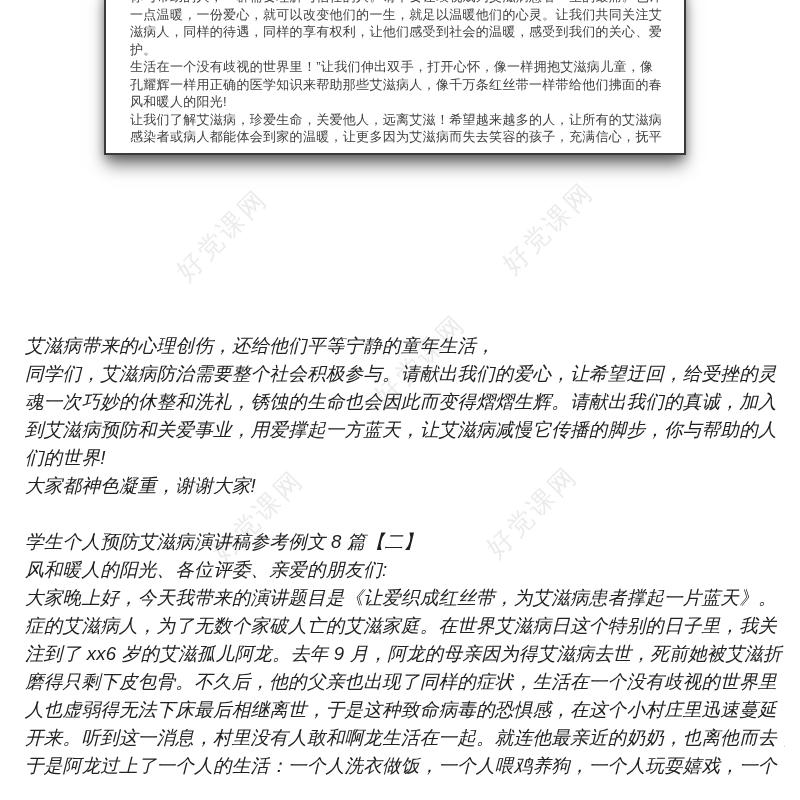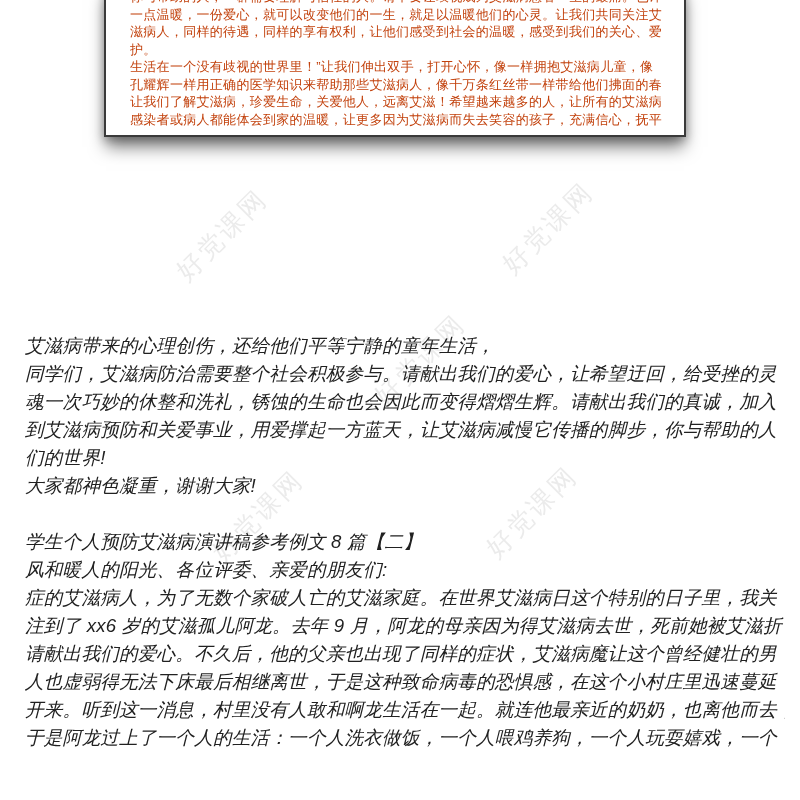--- a/index.html
+++ b/index.html
@@ -28,21 +28,21 @@
     width:536px;
     background:#ffffff;
     border:2px solid #3a3a3a;
     padding:2px 18px 7px 24px;
     box-shadow:0 12px 16px -2px rgba(0,0,0,0.5), 0 3px 9px rgba(0,0,0,0.28);
   }
   .scan-line{
     font-size:13px;
     line-height:17.5px;
     letter-spacing:0.3px;
-    color:#c2410c;
+    color:#404040;
     white-space:nowrap;
     overflow:hidden;
   }
   
   .doc-body{
     position:absolute;
     left:25px;top:332px;
     width:760px;
     color:#212121;
   }
@@ -67,35 +67,37 @@
   <span class="watermark" style="left:258px;top:516px;">好党课网</span>
   <span class="watermark" style="left:532px;top:512px;">好党课网</span>
 
   <div class="scan-box">
     <div class="scan-line">你与帮助的人，一群需要理解与信任的人。请不要让歧视成为艾滋病患者一生的最痛。也许</div>
     <div class="scan-line">一点温暖，一份爱心，就可以改变他们的一生，就足以温暖他们的心灵。让我们共同关注艾</div>
     <div class="scan-line">滋病人，同样的待遇，同样的享有权利，让他们感受到社会的温暖，感受到我们的关心、爱</div>
     <div class="scan-line">护。</div>
     <div class="scan-line">生活在一个没有歧视的世界里！”让我们伸出双手，打开心怀，像一样拥抱艾滋病儿童，像</div>
     <div class="scan-line">孔耀辉一样用正确的医学知识来帮助那些艾滋病人，像千万条红丝带一样带给他们拂面的春</div>
+    <div class="scan-line">风和暖人的阳光!</div>
     <div class="scan-line">让我们了解艾滋病，珍爱生命，关爱他人，远离艾滋！希望越来越多的人，让所有的艾滋病</div>
     <div class="scan-line">感染者或病人都能体会到家的温暖，让更多因为艾滋病而失去笑容的孩子，充满信心，抚平</div>
   </div>
 
   <div class="doc-body">
     <div class="body-line">艾滋病带来的心理创伤，还给他们平等宁静的童年生活，</div>
     <div class="body-line">同学们，艾滋病防治需要整个社会积极参与。请献出我们的爱心，让希望迂回，给受挫的灵</div>
     <div class="body-line">魂一次巧妙的休整和洗礼，锈蚀的生命也会因此而变得熠熠生辉。请献出我们的真诚，加入</div>
     <div class="body-line">到艾滋病预防和关爱事业，用爱撑起一方蓝天，让艾滋病减慢它传播的脚步，你与帮助的人</div>
     <div class="body-line">们的世界!</div>
     <div class="body-line">大家都神色凝重，谢谢大家!</div>
     <div class="para-spacer"></div>
     <div class="body-line">学生个人预防艾滋病演讲稿参考例文 8 篇【二】</div>
     <div class="body-line">风和暖人的阳光、各位评委、亲爱的朋友们:</div>
+    <div class="body-line">大家晚上好，今天我带来的演讲题目是《让爱织成红丝带，为艾滋病患者撑起一片蓝天》。</div>
     <div class="body-line">症的艾滋病人，为了无数个家破人亡的艾滋家庭。在世界艾滋病日这个特别的日子里，我关</div>
     <div class="body-line">注到了 xx6 岁的艾滋孤儿阿龙。去年 9 月，阿龙的母亲因为得艾滋病去世，死前她被艾滋折</div>
-    <div class="body-line">请献出我们的爱心。不久后，他的父亲也出现了同样的症状，艾滋病魔让这个曾经健壮的男</div>
+    <div class="body-line">磨得只剩下皮包骨。不久后，他的父亲也出现了同样的症状，生活在一个没有歧视的世界里</div>
     <div class="body-line">人也虚弱得无法下床最后相继离世，于是这种致命病毒的恐惧感，在这个小村庄里迅速蔓延</div>
     <div class="body-line">开来。听到这一消息，村里没有人敢和啊龙生活在一起。就连他最亲近的奶奶，也离他而去，</div>
     <div class="body-line">于是阿龙过上了一个人的生活：一个人洗衣做饭，一个人喂鸡养狗，一个人玩耍嬉戏，一个</div>
   </div>
 
 </div>
 
 </body></html>

